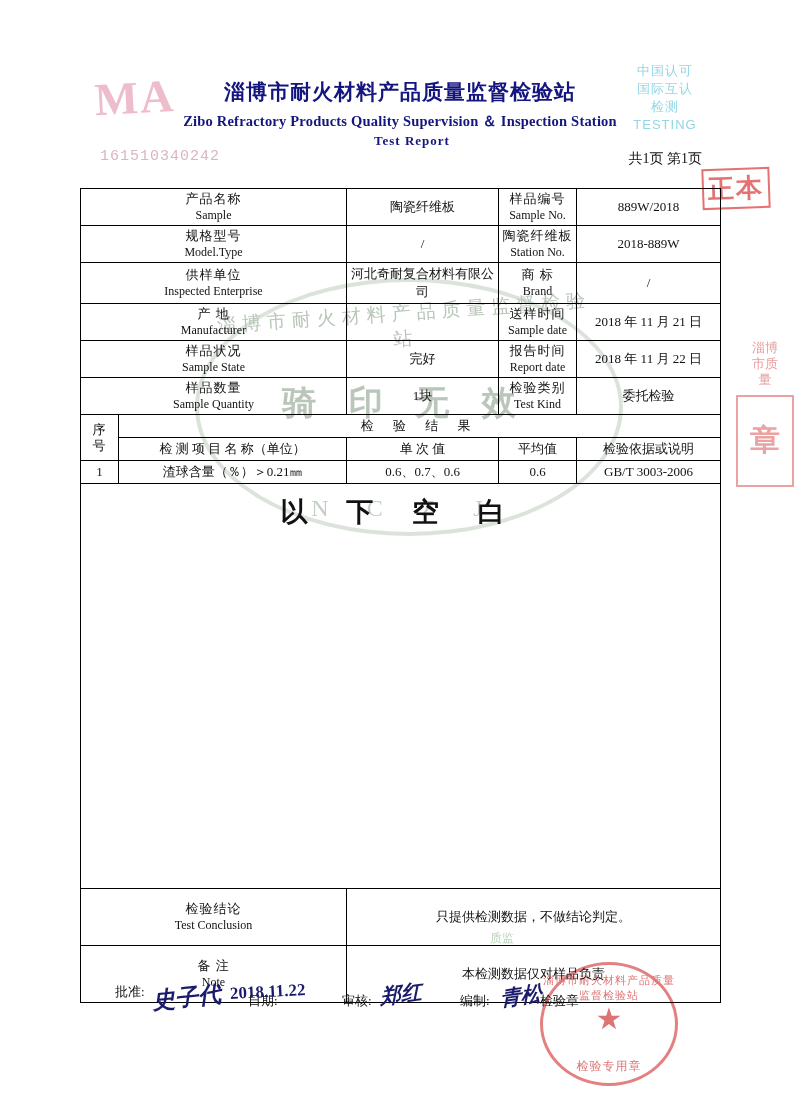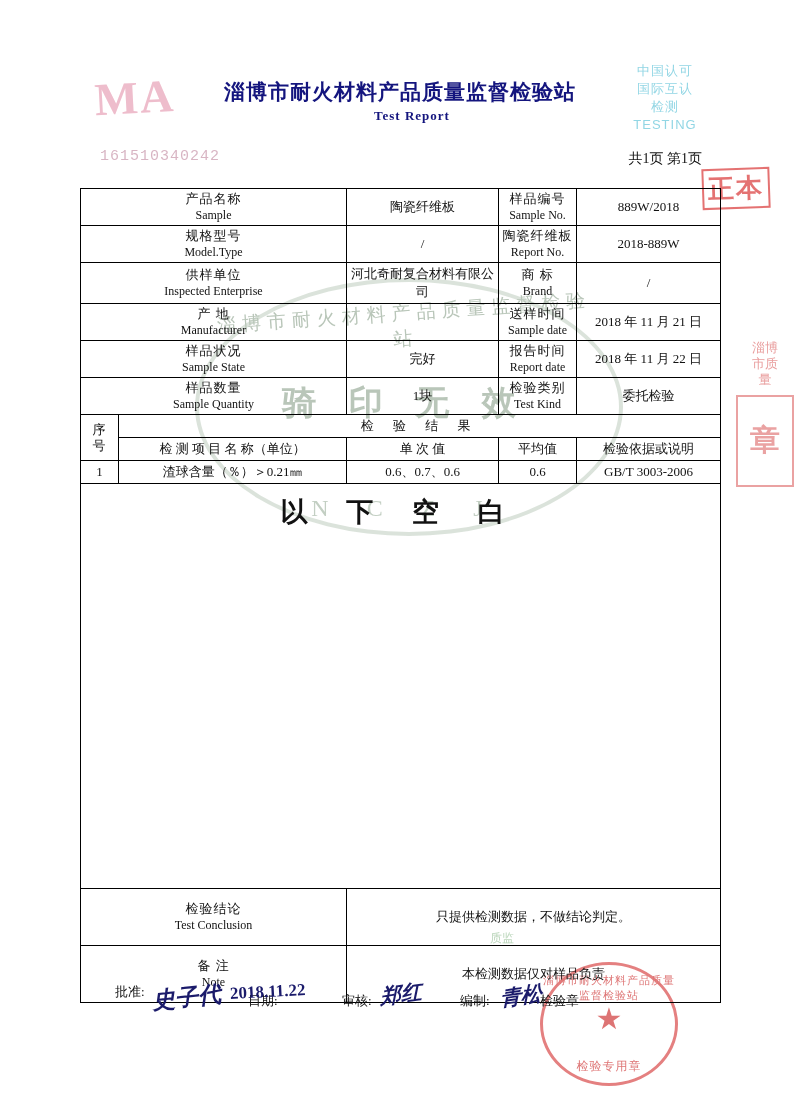--- a/index.html
+++ b/index.html
@@ -315,20 +315,21 @@
 <div class="stamp" id="side-stamp-2">章</div>
 <div class="stamp" id="stamp-tl-green">质监</div>
 <div class="stamp" id="round-stamp">
   <div class="rs-top">淄博市耐火材料产品质量监督检验站</div>
   <div class="rs-star">★</div>
   <div class="rs-bottom">检验专用章</div>
 </div>
 
 <div class="header">
   <div class="title-cn">淄博市耐火材料产品质量监督检验站</div>
+  <div class="title-en">Zibo Refractory Products Quality Supervision ＆ Inspection Station</div>
   <div class="report-title-en">Test    Report</div>
   <div class="page-count">共1页 第1页</div>
 </div>
 
 <table class="report">
   <colgroup>
     <col class="col-seq">
       <col class="col-item">
       <col class="col-single">
       <col class="col-avg">
@@ -350,21 +351,21 @@
   </tr>
 
   <tr>
     <td colspan="2" class="lbl">
       <span class="cn">规格型号</span>
       <span class="en">Model.Type</span>
     </td>
     <td class="val">/</td>
     <td class="lbl">
       <span class="cn">陶瓷纤维板</span>
-      <span class="en">Report No.</span>
+      <span class="en">Station No.</span>
     </td>
     <td class="val">2018-889W</td>
   </tr>
 
   <tr>
     <td colspan="2" class="lbl">
       <span class="cn">供样单位</span>
       <span class="en">Inspected Enterprise</span>
     </td>
     <td class="val-cn">河北奇耐复合材料有限公司</td>

